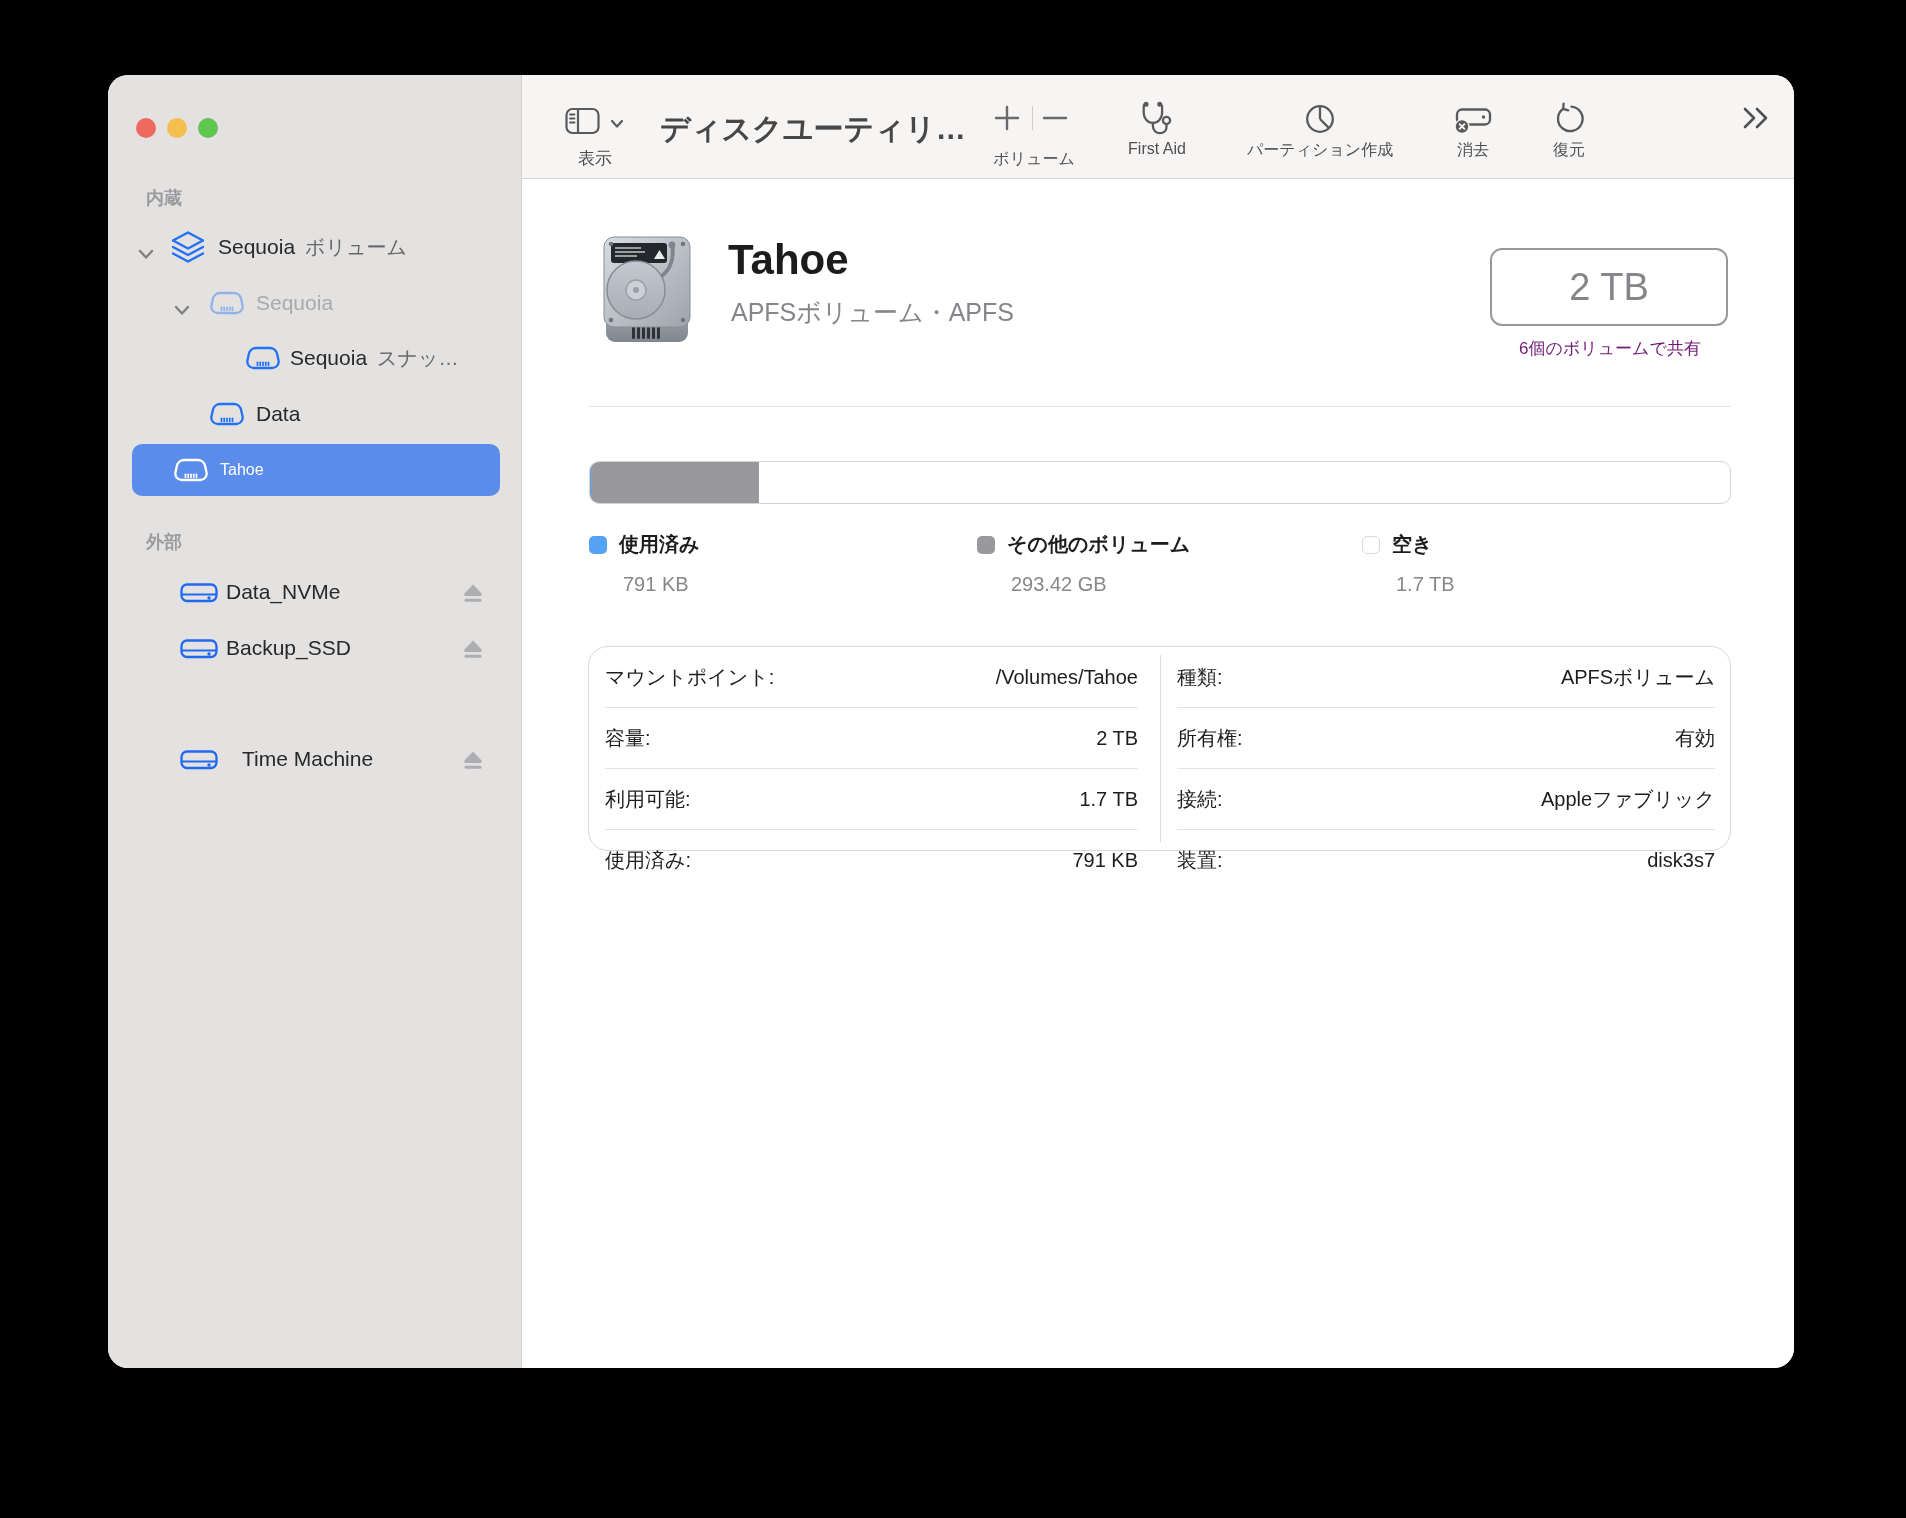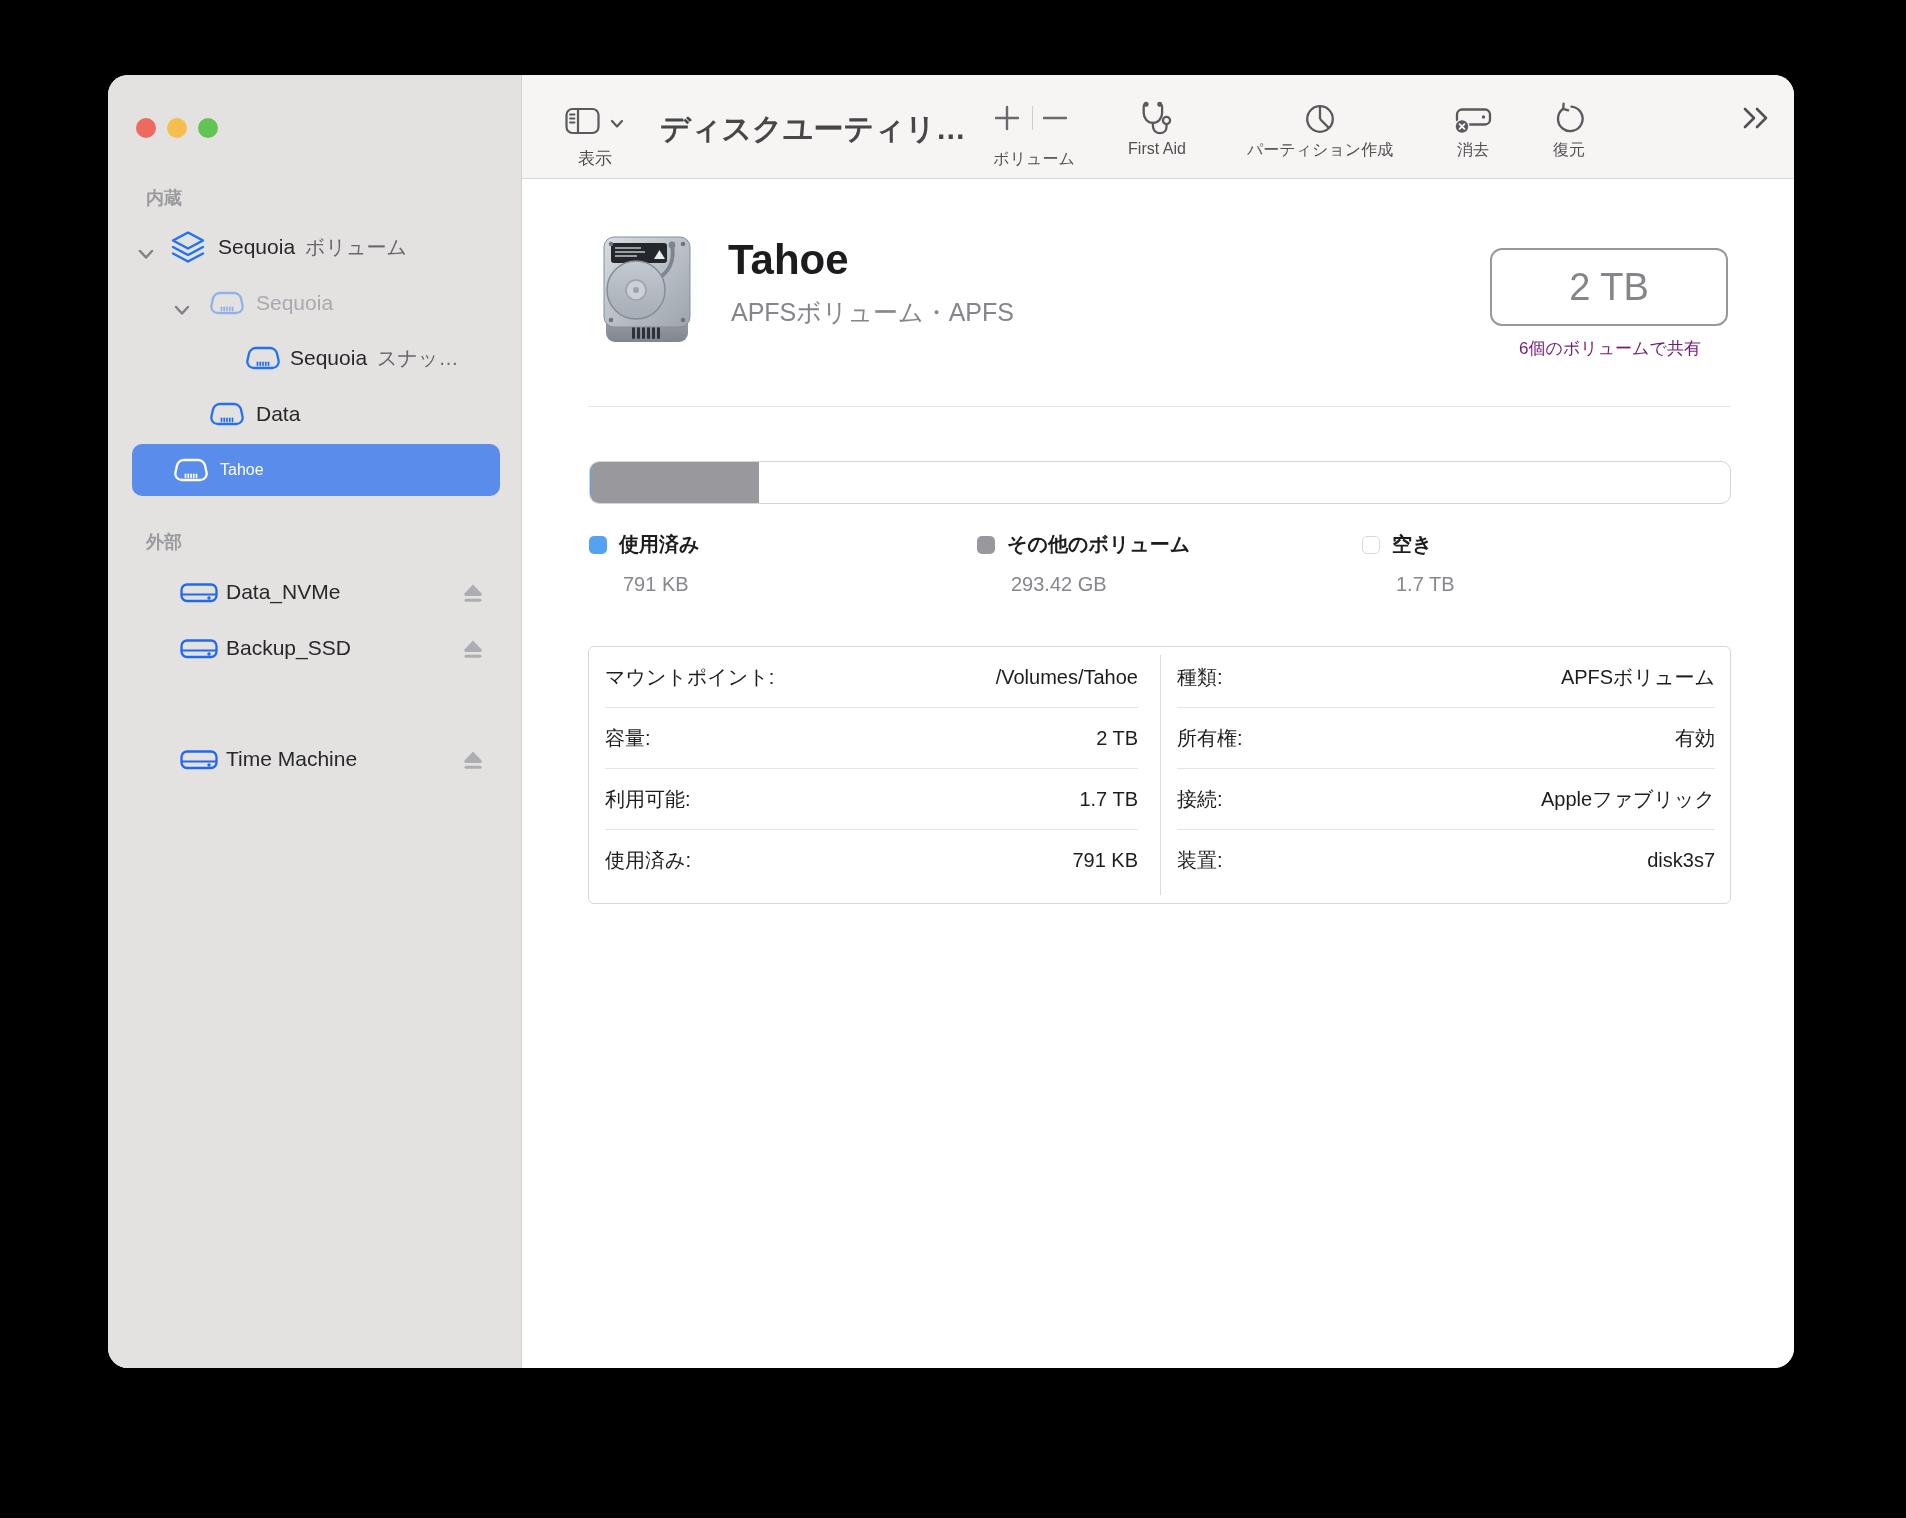--- a/index.html
+++ b/index.html
@@ -58,21 +58,21 @@
   .seg-used{background:#54a2f3;height:100%;}
   .seg-other{background:#98989d;height:100%;}
   .leg{position:absolute;top:351px;width:320px;}
   .leg.c1{left:67px;} .leg.c2{left:455px;} .leg.c3{left:840px;}
   .sq{width:18px;height:18px;border-radius:5px;display:inline-block;vertical-align:-3px;box-sizing:border-box;}
   .sq.used{background:#54a2f3;}
   .sq.other{background:#98989d;}
   .sq.free{background:#fff;border:1px solid #d9d9db;}
   .leg-label{margin-left:12px;font-size:20px;font-weight:700;color:#1d1d1f;}
   .leg-val{position:absolute;left:34px;top:42px;font-size:20px;color:#87878c;white-space:nowrap;}
-  .details{position:absolute;left:66px;top:466px;width:1143px;height:258px;border:1px solid #d9d9d8;border-radius:6px;box-sizing:border-box;text-decoration:underline;}
+  .details{position:absolute;left:66px;top:466px;width:1143px;height:205px;border:1px solid #d9d9d8;border-radius:20px;box-sizing:border-box;text-decoration:underline;}
   .dsep{position:absolute;left:571px;top:8px;bottom:8px;width:1px;background:#dcdcdc;}
   .dcol{position:absolute;top:0;height:100%;box-sizing:border-box;padding:0 22px 0 16px;}
   .dcol.left{left:0;width:571px;}
   .dcol.right{left:572px;width:570px;padding:0 16px 0 16px;}
   .drow{height:61px;display:flex;align-items:center;justify-content:space-between;font-size:20px;color:#1d1d1f;box-sizing:border-box;white-space:nowrap;}
   .drow:not(:last-child){border-bottom:1px solid #e5e5e4;}
 </style>
 </head>
 <body>
 
@@ -225,21 +225,21 @@
 
 
       <div class="side-row" style="top:664px;">
         <span class="icon-slot" style="left:72px;top:8px;">
           <svg width="38" height="26" viewBox="0 0 38 26">
             <rect x="1.5" y="4.5" width="35" height="16.5" rx="5.5" fill="none" stroke="#2068f0" stroke-width="2.3"></rect>
             <line x1="1.5" y1="14.6" x2="36.5" y2="14.6" stroke="#2068f0" stroke-width="2"></line>
             <circle cx="29" cy="18" r="1.7" fill="#2068f0"></circle>
           </svg>
         </span>
-        <span class="labels" style="left:118px;">
+        <span class="labels" style="left:134px;">
           <span>Time Machine</span>
         </span>
         <span class="eject">
           <svg width="22" height="20" viewBox="0 0 22 20">
             <path d="M11,1.5 L19.3,10.2 a1.7,1.7 0 0 1 -1.2,2.9 H3.9 a1.7,1.7 0 0 1 -1.2,-2.9 Z" fill="#aeaeb2"></path>
             <rect x="2.5" y="15.8" width="17" height="3" rx="1.5" fill="#aeaeb2"></rect>
           </svg>
         </span>
       </div>
     </div>

